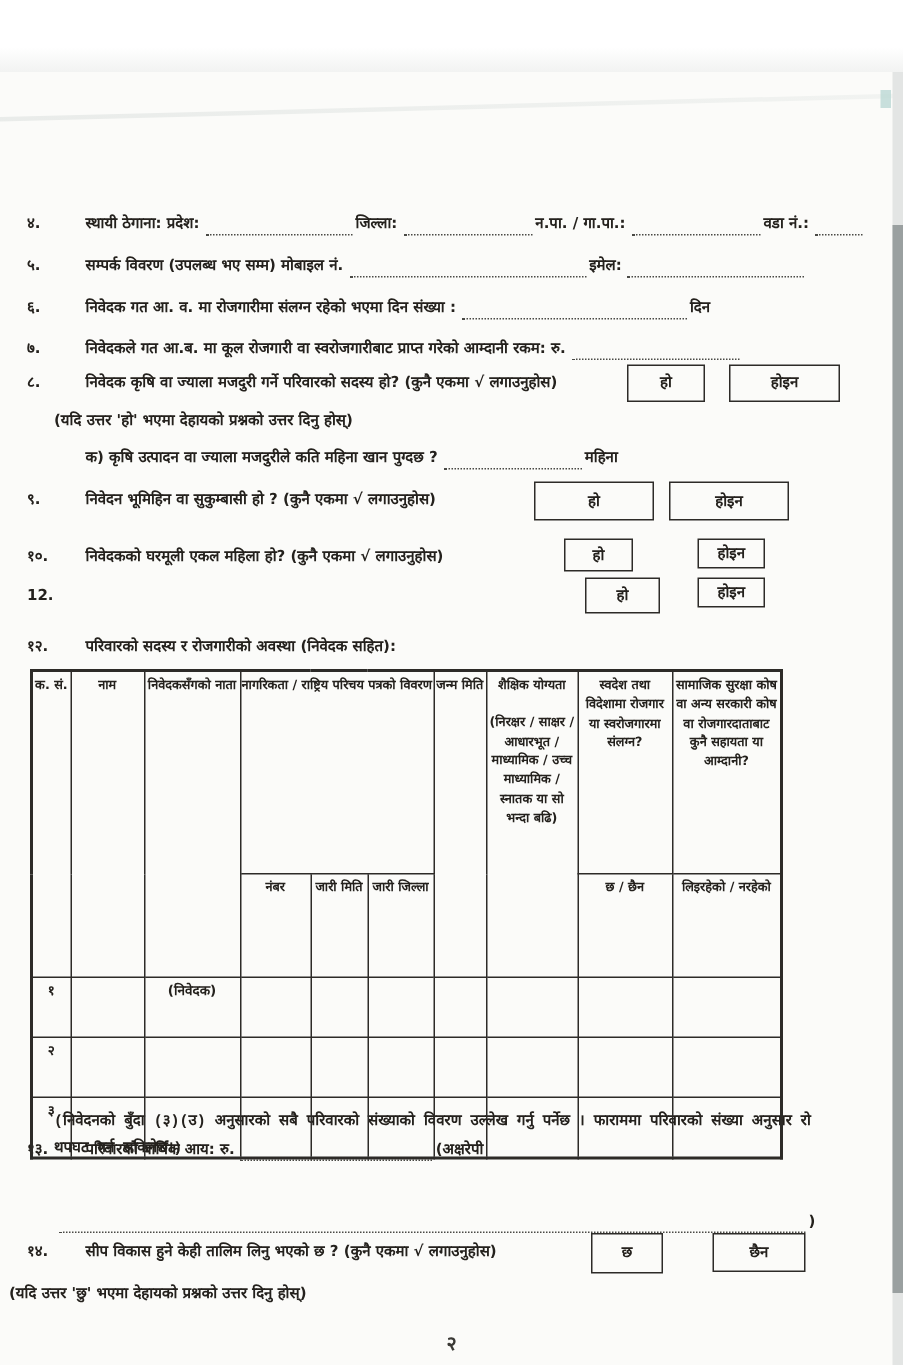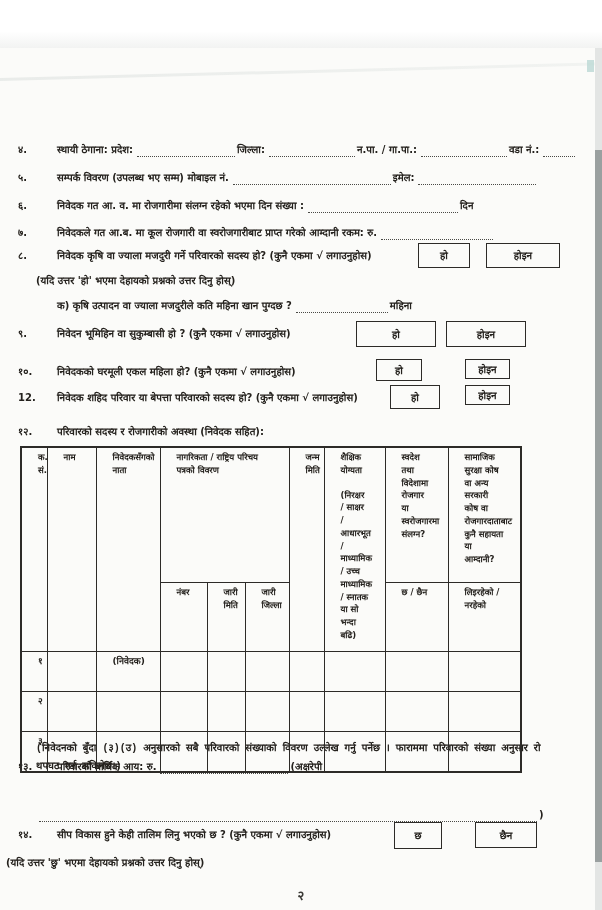--- a/index.html
+++ b/index.html
@@ -55,22 +55,22 @@
   #row-q10 .cbox-0{left:358px;width:46px;height:22px}
   #row-q10 .cbox-1{left:447px;width:45px;height:20px}
   #row-q11 .cbox-0{left:372px;width:50px;height:24px}
   #row-q11 .cbox-1{left:447px;width:45px;height:20px}
   #row-q14 .cbox-0{left:376px;width:48px;height:27px}
   #row-q14 .cbox-1{left:457px;width:62px;height:26px}
 
   
   .ftable{position:absolute;top:398px;left:20px;border-collapse:collapse;
     table-layout:fixed;width:500px;}
-  .ftable th,.ftable td{border:1.2px solid #2d2b28;padding:3px 16px;
-    font-size:8.5px;font-weight:600;text-align:left;vertical-align:top;
+  .ftable th,.ftable td{border:1.2px solid #2d2b28;padding:3px 0;
+    font-size:8.5px;font-weight:600;text-align:center;vertical-align:top;
     line-height:1.5;overflow:hidden;}
   .ftable{border:2px solid #2d2b28;}
   .hrowA th{height:128px;}
   .hrowB th{height:62px;}
   .ftable tbody td{height:33px;font-size:9px;}
   .edu-detail{margin-top:12px;}
 
   #pagenum{position:absolute;top:838px;left:0;right:0;text-align:center;
     font-size:13px;font-weight:600;color:#3a3935;}
 </style>
@@ -152,23 +152,20 @@
       <div class="row" id="row-q10">
         <span class="num">१०.</span>
         <span class="rtext">
           <span class="seg">निवेदकको घरमूली एकल महिला हो? (कुनै एकमा √ लगाउनुहोस)</span>
         </span>
         <span class="cbox cbox-0">हो</span>
         <span class="cbox cbox-1">होइन</span>
       </div>
       <div class="row" id="row-q11">
         <span class="num">12.</span>
-        <span class="rtext">
-          <span class="seg">निवेदक शहिद परिवार या बेपत्ता परिवारको सदस्य हो? (कुनै एकमा √ लगाउनुहोस)</span>
-        </span>
         <span class="cbox cbox-0">हो</span>
         <span class="cbox cbox-1">होइन</span>
       </div>
       <div class="row" id="row-q12">
         <span class="num">१२.</span>
         <span class="rtext">
           <span class="seg">परिवारको सदस्य र रोजगारीको अवस्था (निवेदक सहित):</span>
         </span>
       </div>
       <div class="row" id="row-tnote"><span class="rtext"><span class="seg">(निवेदनको बुँदा (३)(उ) अनुसारको सबै परिवारको संख्याको विवरण उल्लेख गर्नु पर्नेछ । फाराममा परिवारको संख्या अनुसार रो थपघट गर्न सकिनेछ।)</span></span></div>

